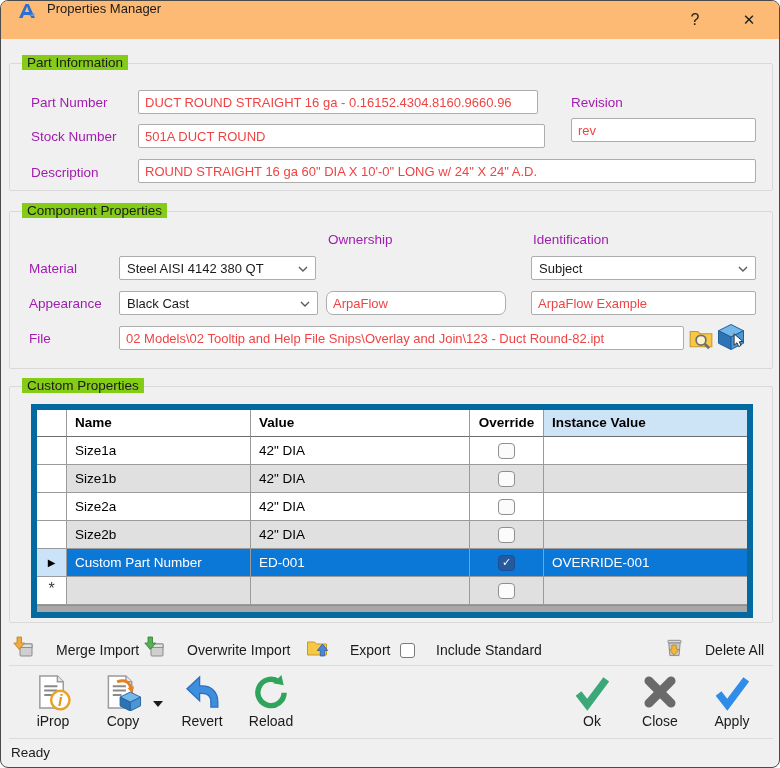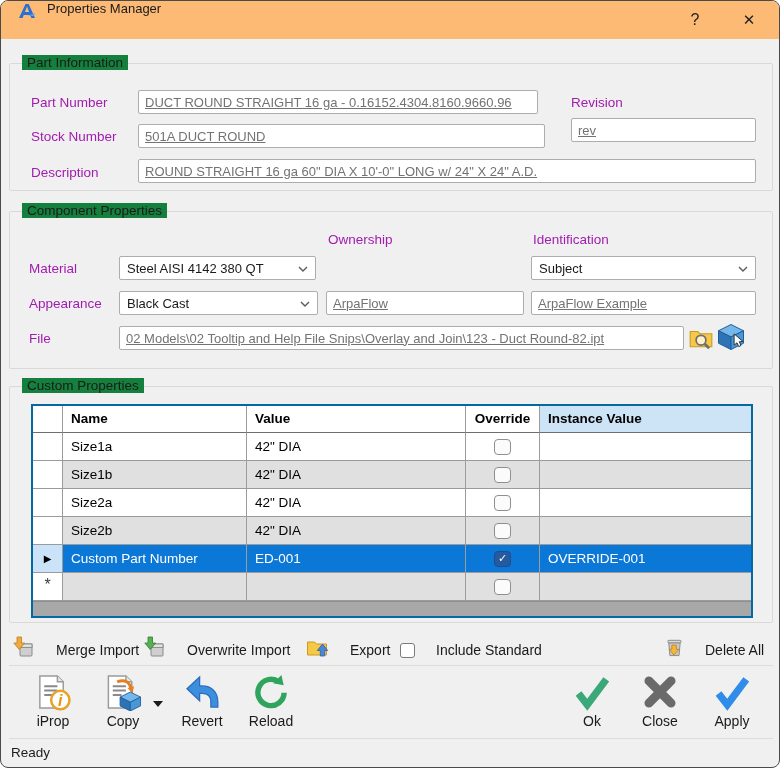--- a/index.html
+++ b/index.html
@@ -10,34 +10,34 @@
   .titlebar{position:absolute;left:0;top:0;width:100%;height:38px;background:#fdba74;
     display:flex;align-items:flex-start;}
   .titlebar .applogo{width:20px;height:20px;margin-left:16px;}
   .titlebar .title{font-size:13px;color:#1a1a1a;margin-left:10px;}
   .tbtn{position:absolute;top:0;width:44px;height:38px;display:flex;align-items:center;
     justify-content:center;font-size:16px;color:#222;cursor:default;}
   .tbtn.help{right:62px;}
   .tbtn.close{right:8px;font-size:15px;}
   
   .group{position:absolute;border:1px solid #d9d9d9;border-radius:2px;}
-  .group-label{position:absolute;top:-9px;left:12px;background:#15803d;padding:0 5px;
+  .group-label{position:absolute;top:-9px;left:12px;background:#84cc16;padding:0 5px;
     font-size:13.5px;color:#1a1a1a;}
   
   .lbl{position:absolute;font-size:13.5px;color:#a21caf;white-space:nowrap;}
   .txt{position:absolute;height:24px;border:1px solid #adadad;background:#fff;
-    font-size:13px;color:#737373;padding:0 6px;border-radius:2px;outline:none;text-decoration:underline;}
+    font-size:13px;color:#ef4444;padding:0 6px;border-radius:2px;outline:none;}
   .combo{position:absolute;height:24px;border:1px solid #adadad;background:#fff;
     border-radius:2px;display:flex;align-items:center;padding:0 22px 0 7px;
     font-size:13px;color:#1a1a1a;white-space:nowrap;overflow:hidden;}
   .combo svg{position:absolute;right:7px;top:9px;}
   .iconbtn{position:absolute;display:flex;align-items:center;justify-content:center;}
   
   .cp-table{position:absolute;left:30px;top:403px;width:722px;height:214px;
-    border:2px solid #0369a1;background:#fff;display:flex;flex-direction:column;overflow:hidden;}
+    border:6px solid #0369a1;background:#fff;display:flex;flex-direction:column;overflow:hidden;}
   .cp-header,.cp-row{display:flex;flex:0 0 auto;}
   .cp-header{height:27px;font-weight:bold;font-size:13.5px;}
   .cp-header .cell{border-bottom:1px solid #6e6e6e;background:#fff;line-height:26px;}
   .cp-row{height:28px;font-size:13.5px;}
   .cp-row .cell{border-bottom:1px solid #9b9b9b;line-height:27px;background:#fff;}
   .cell{border-right:1px solid #9b9b9b;overflow:hidden;white-space:nowrap;}
   .c-sel{width:30px;text-align:center;}
   .c-name{width:184px;padding-left:8px;}
   .c-value{width:219px;padding-left:8px;}
   .c-ovr{width:74px;display:flex;align-items:center;justify-content:center;}
@@ -112,21 +112,21 @@
       </svg>
   </div>
 
   <span class="lbl" style="left:28px;top:295px;">Appearance</span>
   <div class="combo" style="left:118px;top:290px;width:199px;">
     <span>Black Cast</span>
     <svg width="10" height="6" viewBox="0 0 10 6">
         <path d="M1 1 L5 5 L9 1" stroke="#5a5a5a" stroke-width="1.4" fill="none"></path>
       </svg>
   </div>
-  <input class="txt" style="left: 325px; top: 290px; width: 198px;" value="ArpaFlow">
+  <input class="txt" style="left: 325px; top: 290px; width: 180px; border-radius: 7px;" value="ArpaFlow">
   <input class="txt" style="left: 530px; top: 290px; width: 225px;" value="ArpaFlow Example">
 
   <span class="lbl" style="left:28px;top:330px;">File</span>
   <input class="txt" style="left: 118px; top: 325px; width: 565px;" value="02 Models\02 Tooltip and Help File Snips\Overlay and Join\123 - Duct Round-82.ipt">
   <div class="iconbtn" style="left:686px;top:322px;width:28px;height:30px;">
     <svg width="26" height="26" viewBox="0 0 24 24">
       <path d="M2 6 h7 l2 2 h11 v12 H2 Z" fill="#f6c844" stroke="#c79a2a"></path>
       <circle cx="12" cy="14" r="4.5" fill="#ffffffbb" stroke="#6e6e6e" stroke-width="1.6"></circle>
       <line x1="15.5" y1="17.5" x2="19.5" y2="21.5" stroke="#6e6e6e" stroke-width="2.4"></line>
     </svg>

